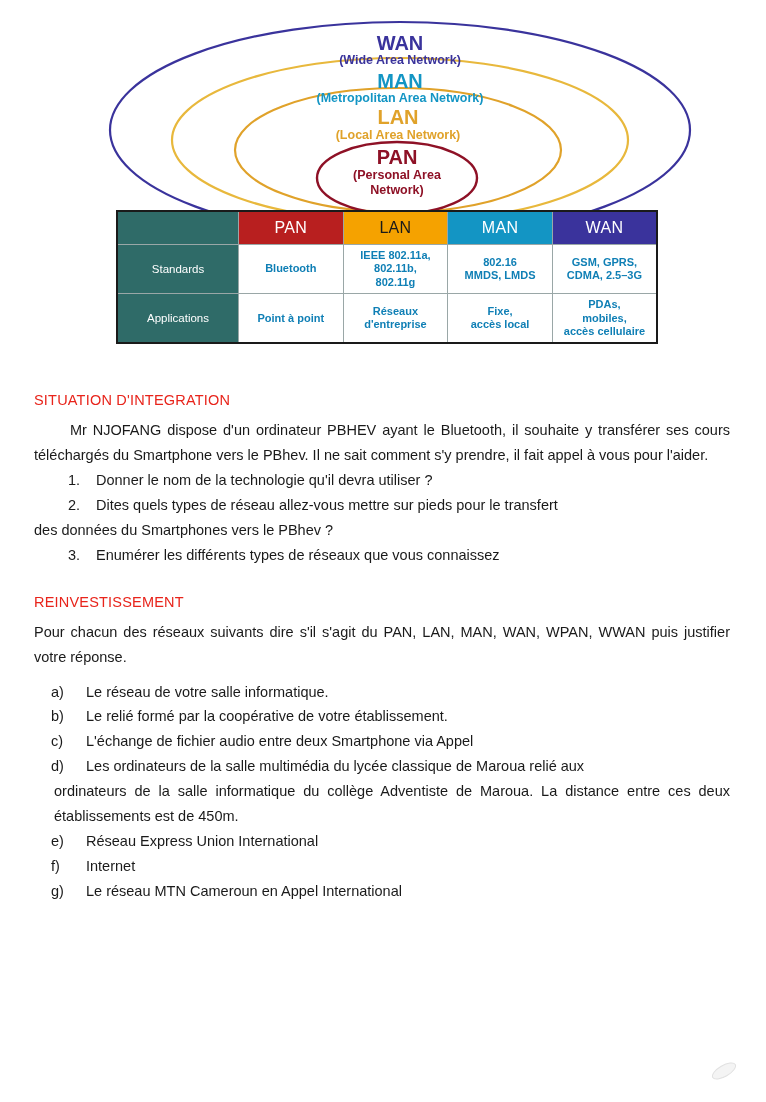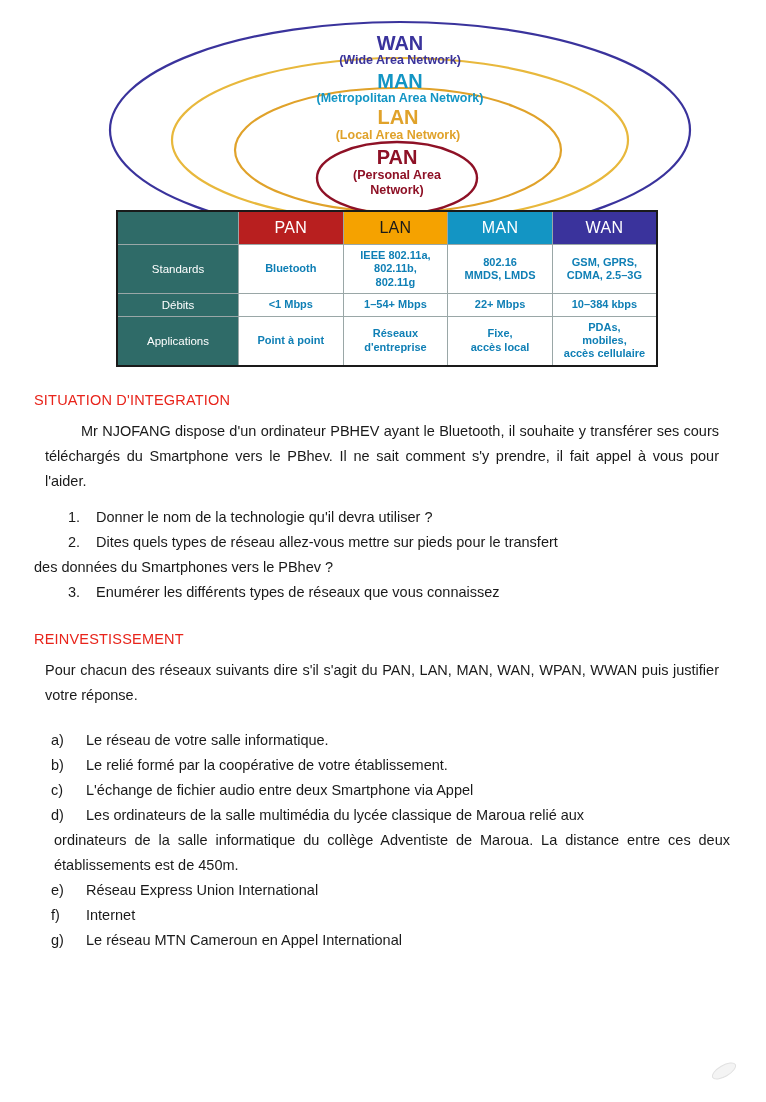--- a/index.html
+++ b/index.html
@@ -103,21 +103,21 @@
     color: #e8241b;
     font-weight: normal;
     font-size: 14.5px;
     letter-spacing: .2px;
     margin: 0 0 10px 0;
   }
   .para {
     font-size: 14.5px;
     line-height: 1.72;
     text-align: justify;
-    margin: 11px;
+    margin: 0;
   }
   .para.indented { text-indent: 36px; }
   .para.flush { text-indent: 0; }
 
   ol.num-list, ol.alpha-list { margin: 0; padding: 0; list-style: none; }
   ol.num-list li {
     font-size: 14.5px;
     line-height: 1.72;
     text-align: justify;
     position: relative;
@@ -202,27 +202,20 @@
     </thead>
     <tbody>
       <tr>
         <td class="row-label">Standards</td>
         <td class="data-cell">Bluetooth</td>
         <td class="data-cell lan-col">IEEE 802.11a,<br>802.11b,<br>802.11g</td>
         <td class="data-cell">802.16<br>MMDS, LMDS</td>
         <td class="data-cell">GSM, GPRS,<br>CDMA, 2.5–3G</td>
       </tr>
       <tr>
-        <td class="row-label">Débits</td>
-        <td class="data-cell">&lt;1 Mbps</td>
-        <td class="data-cell lan-col">1–54+ Mbps</td>
-        <td class="data-cell">22+ Mbps</td>
-        <td class="data-cell">10–384 kbps</td>
-      </tr>
-      <tr>
         <td class="row-label">Applications</td>
         <td class="data-cell">Point à point</td>
         <td class="data-cell lan-col">Réseaux<br>d'entreprise</td>
         <td class="data-cell">Fixe,<br>accès local</td>
         <td class="data-cell">PDAs,<br>mobiles,<br>accès cellulaire</td>
       </tr>
     </tbody>
   </table>
 </div>
 

